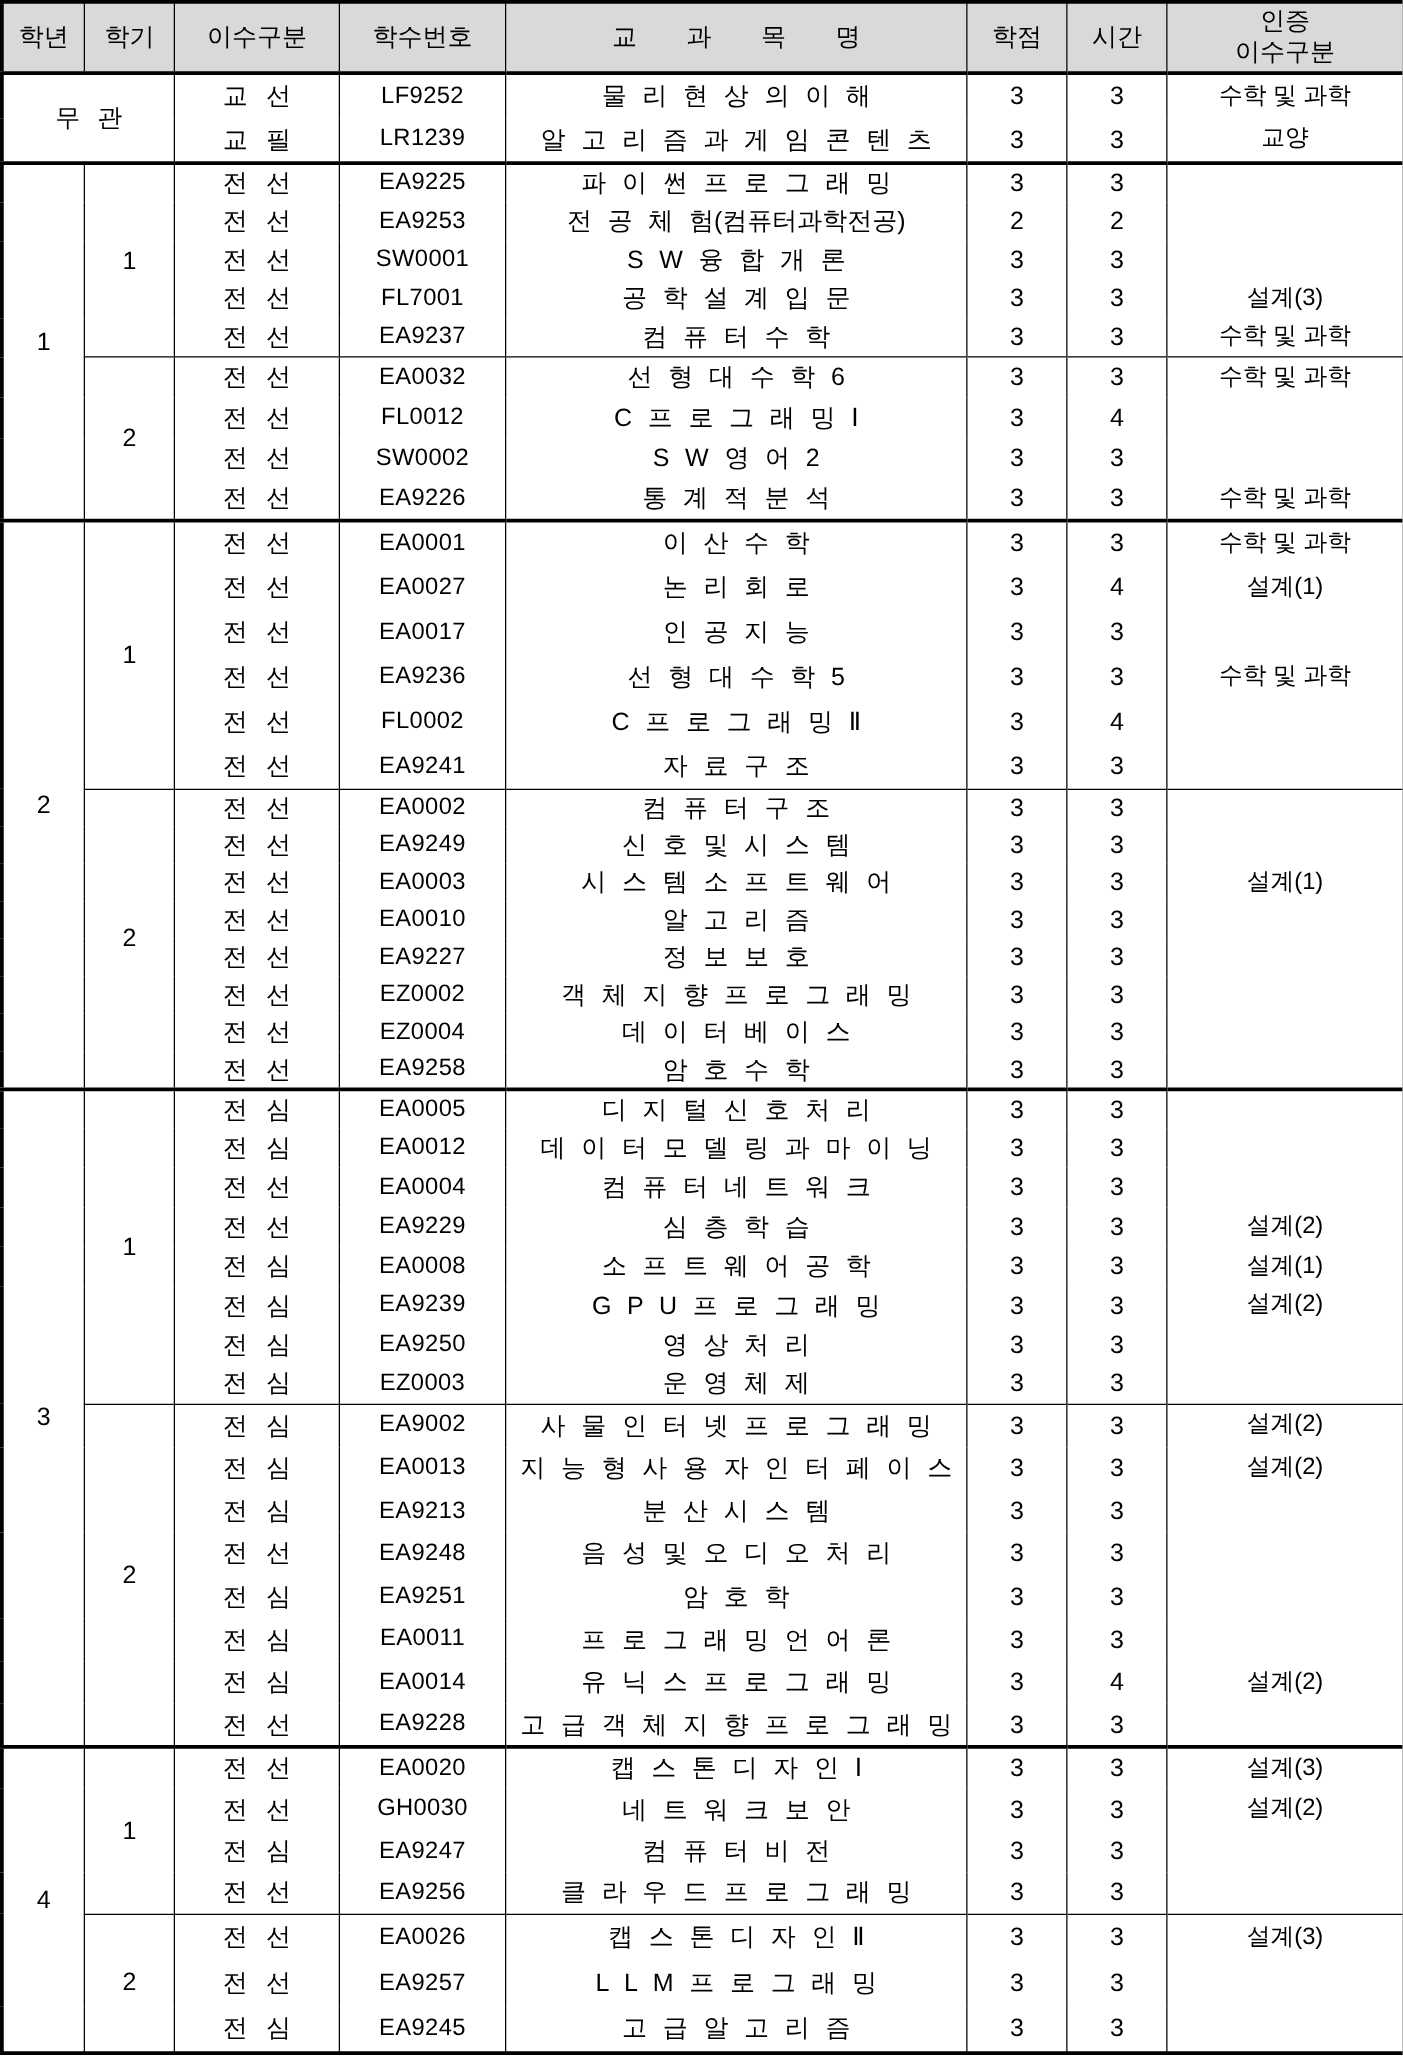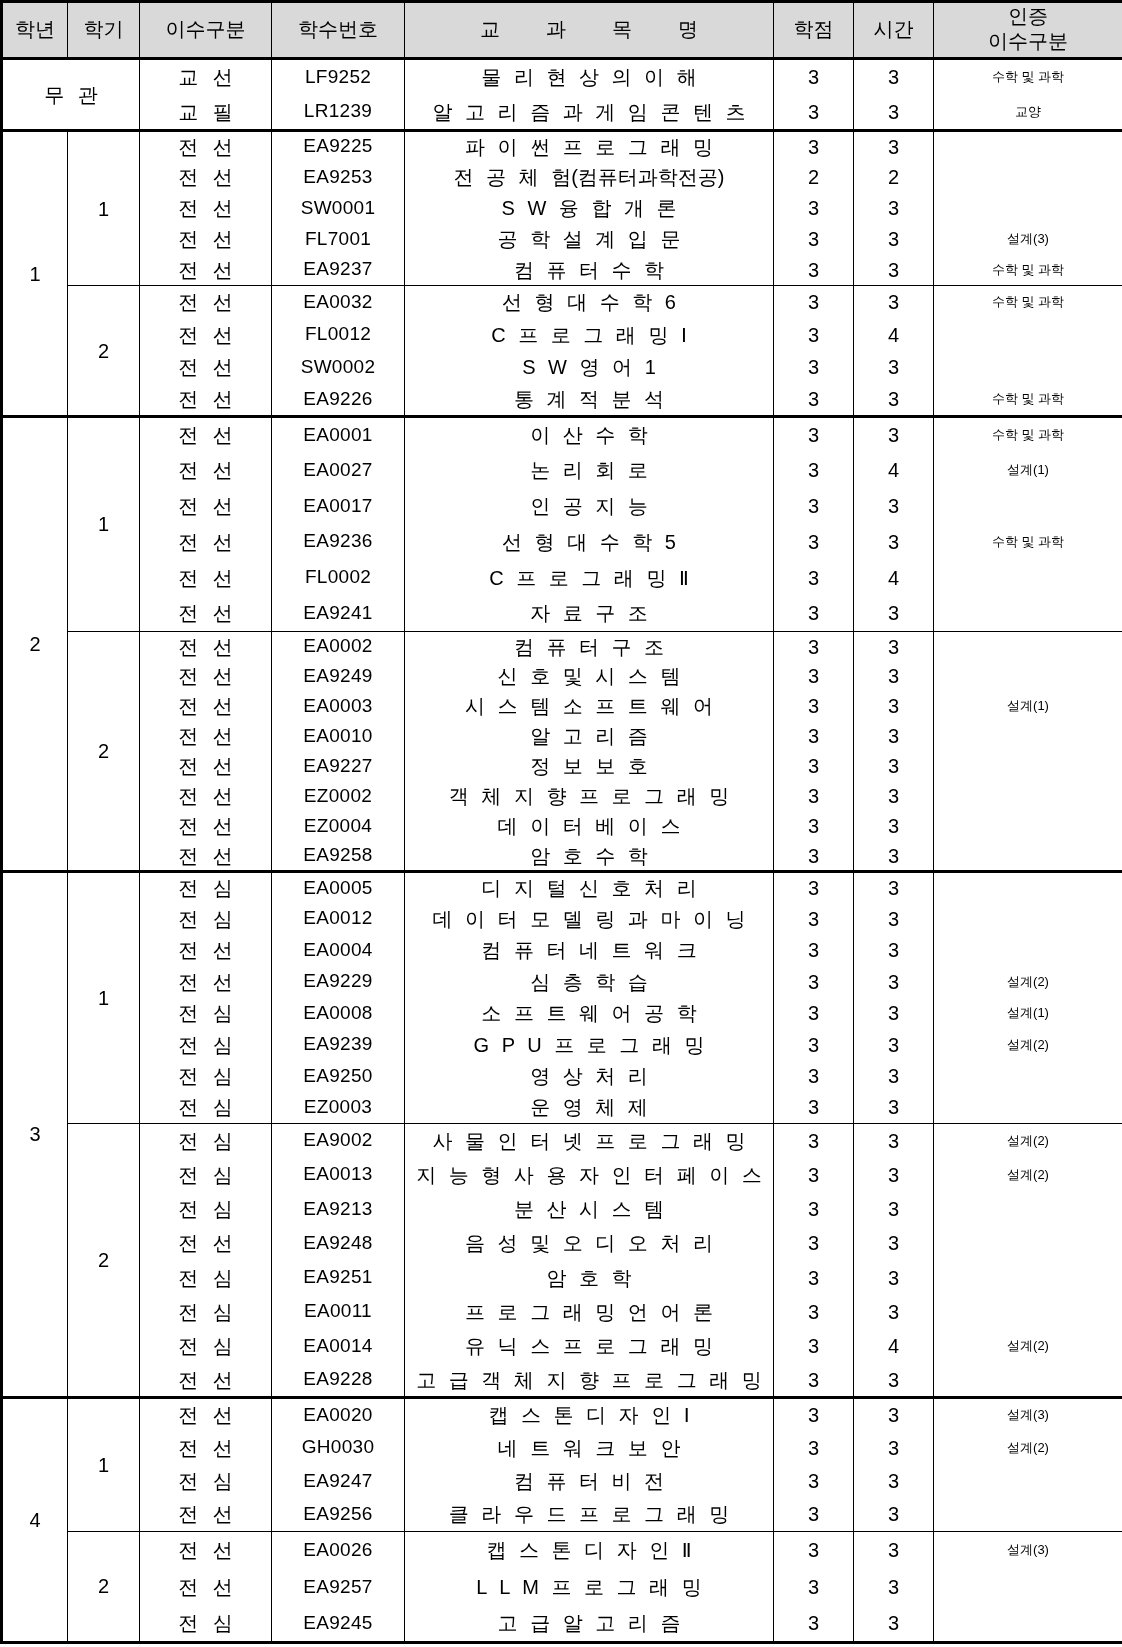--- a/index.html
+++ b/index.html
@@ -12,21 +12,21 @@
     height: 1647px;
     font-family: "Liberation Sans", "DejaVu Sans", sans-serif;
     color: #000000;
   }
   table.curriculum {
     border-collapse: collapse;
     table-layout: fixed;
     width: 1122px;
     border: 3px solid #000000;
   }
-  thead tr { height: 57px; font-family: Liberation Mono, monospace; }
+  thead tr { height: 57px; }
   th {
     background: #d9d9d9;
     border: 1px solid #000000;
     border-bottom: 3px solid #000000;
     font-weight: 400;
     font-size: 20px;
     text-align: center;
     vertical-align: middle;
     padding: 0;
     line-height: 1.25;
@@ -46,21 +46,21 @@
     overflow: hidden;
     white-space: nowrap;
   }
   tr.year-start > td { border-top: 3px solid #000000; }
   tr.sem-start  > td { border-top: 1px solid #000000; }
   td.year-cell, td.sem-cell { font-size: 20px; word-spacing: 8px; }
   td.category-cell { word-spacing: 9px; }
   td.course-name-cell { word-spacing: 7px; }
   td.code-cell { font-size: 19px; letter-spacing: 0.3px; }
   td.credits-cell, td.hours-cell { font-size: 20px; }
-  td.cert-cell { font-size: 13px; }
+  td.cert-cell { font-size: 19px; }
 </style>
 </head>
 <body>
 
 <table class="curriculum">
   <colgroup>
     <col style="width:66px">
     <col style="width:72px">
     <col style="width:132px">
     <col style="width:133px">
@@ -155,21 +155,21 @@
         <td class="category-cell">전 선</td>
         <td class="code-cell">FL0012</td>
         <td class="course-name-cell">C 프 로 그 래 밍 Ⅰ</td>
         <td class="credits-cell">3</td>
         <td class="hours-cell">4</td>
         <td class="cert-cell"></td>
       </tr>
       <tr style="height: 32.75px;">
         <td class="category-cell">전 선</td>
         <td class="code-cell">SW0002</td>
-        <td class="course-name-cell">S W 영 어 1</td>
+        <td class="course-name-cell">S W 영 어 2</td>
         <td class="credits-cell">3</td>
         <td class="hours-cell">3</td>
         <td class="cert-cell"></td>
       </tr>
       <tr style="height: 32.75px;">
         <td class="category-cell">전 선</td>
         <td class="code-cell">EA9226</td>
         <td class="course-name-cell">통 계 적 분 석</td>
         <td class="credits-cell">3</td>
         <td class="hours-cell">3</td>

